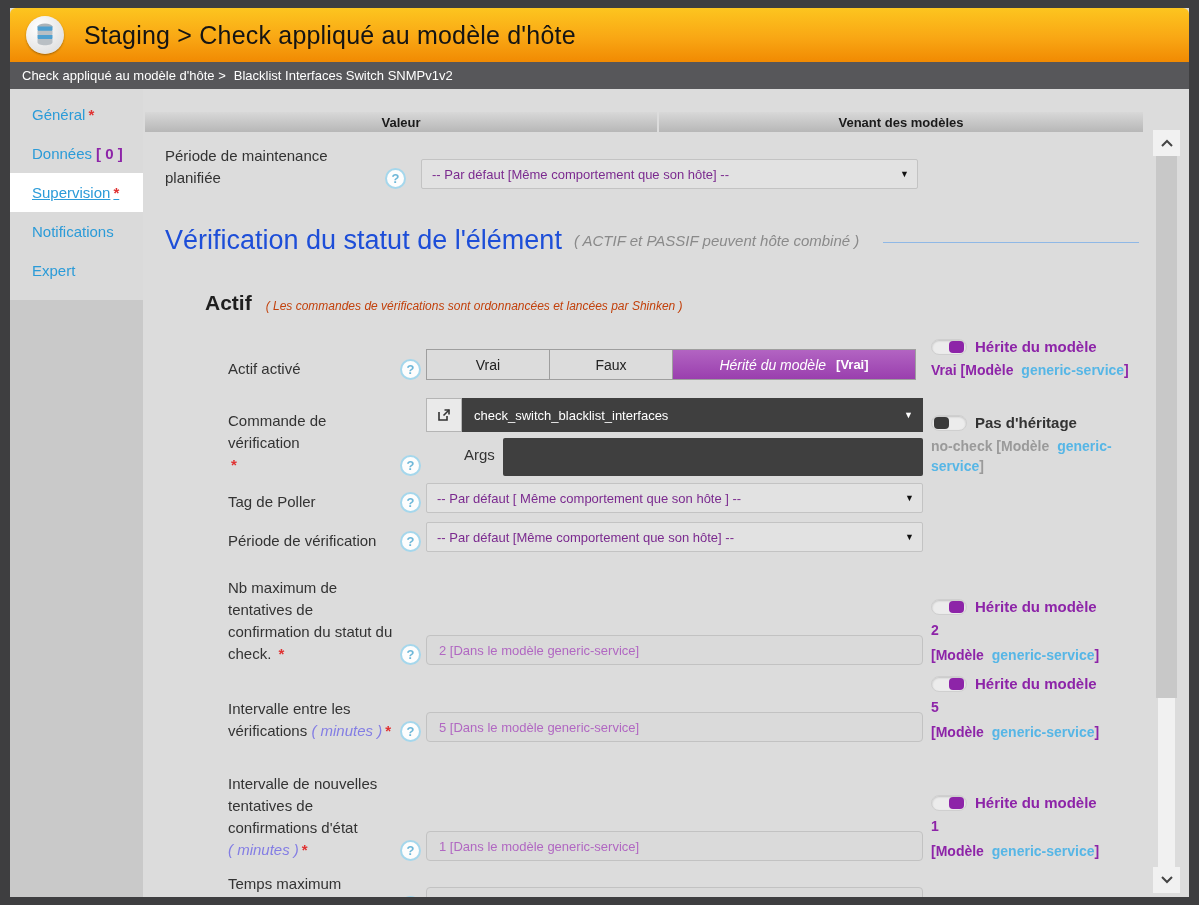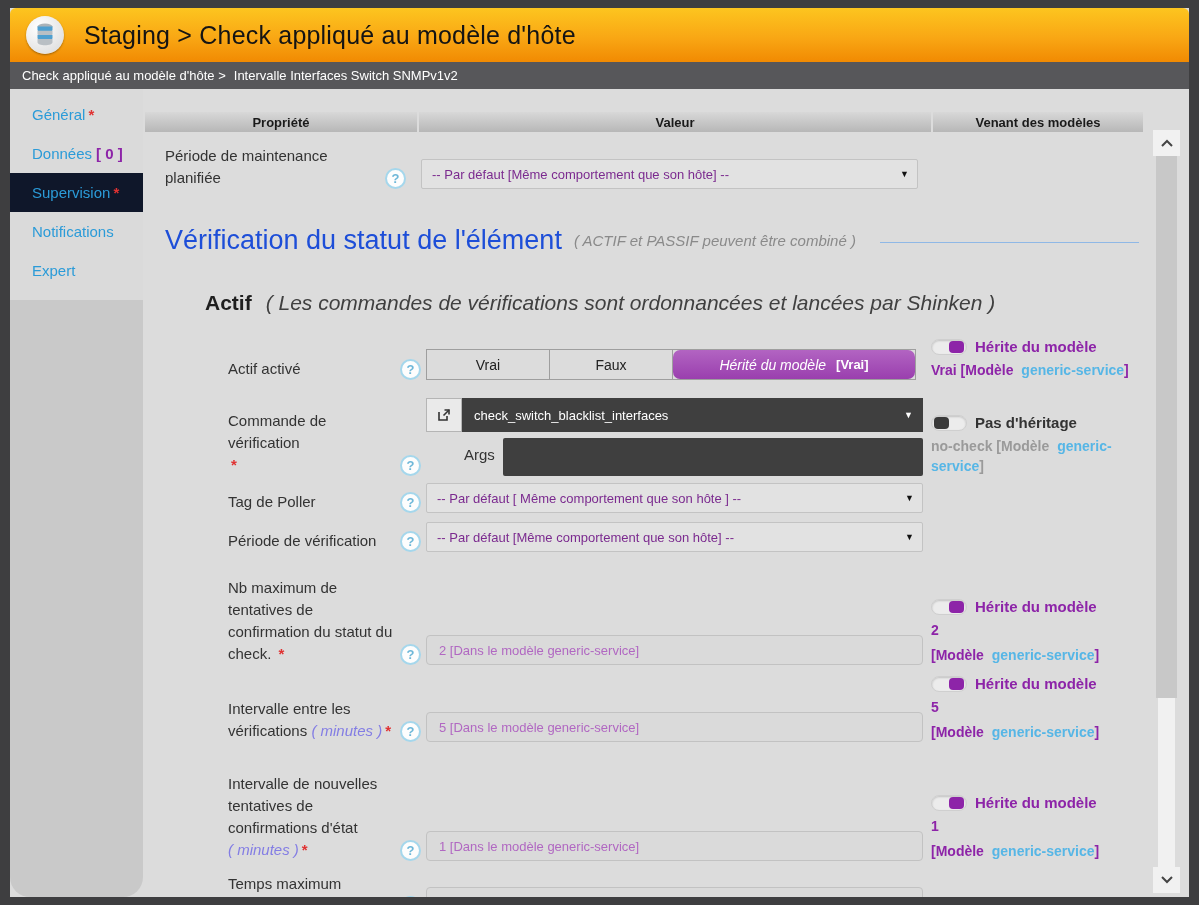--- a/index.html
+++ b/index.html
@@ -15,24 +15,24 @@
   .page-title { margin-left:20px; font-size:25px; color:#141414; letter-spacing:.2px; }
 
   
   .breadcrumb { height:27px; flex:0 0 27px; background:#57575a; color:#ffffff; font-size:13px;
     display:flex; align-items:center; padding:0 12px; gap:8px; }
 
   
   .main { flex:1; display:flex; position:relative; overflow:hidden; background:#dcdcdc; }
 
   
-  .sidebar { width:133px; flex:0 0 133px; background:#c9c9c9;border-radius:20px; }
+  .sidebar { width:133px; flex:0 0 133px; background:#c9c9c9; }
   .menu { background:#dadada; padding:6px 0 10px 0; }
   .menu-item { padding:11px 4px 11px 22px; font-size:15px; color:#2b9bd8; cursor:pointer; }
-  .menu-item.active { background:#0f172a; }
+  .menu-item.active { background:#ffffff;text-decoration:underline; }
   .star { color:#e03232; font-weight:bold; margin-left:3px; }
   .badge { color:#8d24a8; font-weight:bold; margin-left:4px; }
 
   
   .content { flex:1; position:relative; padding-right:46px; overflow:hidden; }
 
   .table-head { display:flex; gap:2px; margin:23px 0 0 2px; }
   .th { height:20px; background:linear-gradient(180deg,#d8d8d8,#b7b7b7); font-weight:bold; font-size:13px;
     color:#1a1a1a; display:flex; align-items:center; justify-content:center; }
   .th-prop { width:272px; } .th-val { width:512px; } .th-src { flex:1; }
@@ -52,32 +52,32 @@
   .maint-row { margin-top:8px; }
 
   
   .section-row { display:flex; align-items:center; margin:36px 0 0 22px; }
   .section-title { font-size:27px; color:#1d4ed8; }
   .section-sub { font-size:15px; font-style:italic; color:#8a8a8a; margin-left:12px; white-space:nowrap; }
   .section-line { flex:1; border-top:1px solid #8fb8e6; margin:4px 4px 0 24px; }
 
   .group-row { margin:35px 0 0 62px; display:flex; align-items:baseline; }
   .group-title { font-size:21px; font-weight:bold; color:#1f1f1f; }
-  .group-sub { font-size:21px; font-style:italic; color:#404040; margin-left:14px; }
+  .group-sub { font-size:12px; font-style:italic; color:#c2410c; margin-left:14px; }
 
   .form { margin-left:85px; }
   .form .label-col { width:172px; margin-left:0; padding-right:6px; }
   .unit { color:#837de4; font-style:italic; }
 
   
   .seg { display:flex; width:490px; height:31px; border:1px solid #9e9e9e; background:#dcdcdc; }
   .seg-btn { flex:0 0 123px; display:flex; align-items:center; justify-content:center; font-size:14px; color:#222;
     border-right:1px solid #9e9e9e; cursor:pointer; background:#dcdcdc; }
   .seg-active { flex:1; background:linear-gradient(180deg,#b264c2,#9a3fae); color:#fff; display:flex;
-    align-items:center; justify-content:center; gap:10px; font-size:14px; cursor:pointer;border-radius:7px; }
+    align-items:center; justify-content:center; gap:10px; font-size:14px; cursor:pointer; }
   .seg-active .it { font-style:italic; }
   .seg-active .val { font-weight:bold; font-size:13px; }
 
   
   .tog-row { display:flex; align-items:center; gap:8px; }
   .toggle { width:36px; height:16px; border-radius:9px; background:#ececec; border:1px solid #cfcfcf;
     position:relative; box-shadow:inset 0 1px 2px rgba(0,0,0,.18); cursor:pointer; flex:0 0 36px; }
   .toggle .knob { position:absolute; top:1px; width:15px; height:12px; border-radius:4px; }
   .toggle.on .knob { right:2px; background:#8d24a8; }
   .toggle.off .knob { left:2px; background:#3a3a3a; }
@@ -127,21 +127,21 @@
         <path fill="#b9bfc4" d="M2.5 7.7h15v3.2c0 1.7-3.4 3-7.5 3s-7.5-1.3-7.5-3z"></path>
         <path fill="#4e9fd0" d="M2.5 11.9h15v3.2c0 1.7-3.4 3-7.5 3s-7.5-1.3-7.5-3z"></path>
         <path fill="#b9bfc4" d="M2.5 16.1h15v3.2c0 1.7-3.4 3-7.5 3s-7.5-1.3-7.5-3z"></path>
       </svg>
     </div>
     <div class="page-title">Staging &gt; Check appliqué au modèle d'hôte</div>
   </div>
 
   <div class="breadcrumb">
     <span>Check appliqué au modèle d'hôte &gt;</span>
-    <span>Intervalle Interfaces Switch SNMPv1v2</span>
+    <span>Blacklist Interfaces Switch SNMPv1v2</span>
   </div>
 
   <div class="main">
 
     <div class="sidebar">
       <div class="menu">
         <div class="menu-item">
           <span>Général</span><span class="star">*</span>
         </div>
         <div class="menu-item">
@@ -155,41 +155,40 @@
         </div>
         <div class="menu-item">
           <span>Expert</span>
         </div>
       </div>
     </div>
 
     <div class="content">
 
       <div class="table-head">
-        <div class="th th-prop">Propriété</div>
         <div class="th th-val">Valeur</div>
         <div class="th th-src">Venant des modèles</div>
       </div>
 
       <div class="row maint-row">
         <div class="label-col">Période de maintenance planifiée</div>
         <div class="help-col">
             <div class="qicon">?</div>
           </div>
         <div class="ctrl-col" style="margin-left:10px;">
           <div class="selectbox">
             <span>-- Par défaut [Même comportement que son hôte] --</span>
             <span class="caret">▼</span>
           </div>
         </div>
       </div>
 
       <div class="section-row">
         <span class="section-title">Vérification du statut de l'élément</span>
-        <span class="section-sub">( ACTIF et PASSIF peuvent être combiné )</span>
+        <span class="section-sub">( ACTIF et PASSIF peuvent hôte combiné )</span>
         <span class="section-line"></span>
       </div>
 
       <div class="group-row">
         <span class="group-title">Actif</span>
         <span class="group-sub">( Les commandes de vérifications sont ordonnancées et lancées par Shinken )</span>
       </div>
 
       <div class="form">
 

